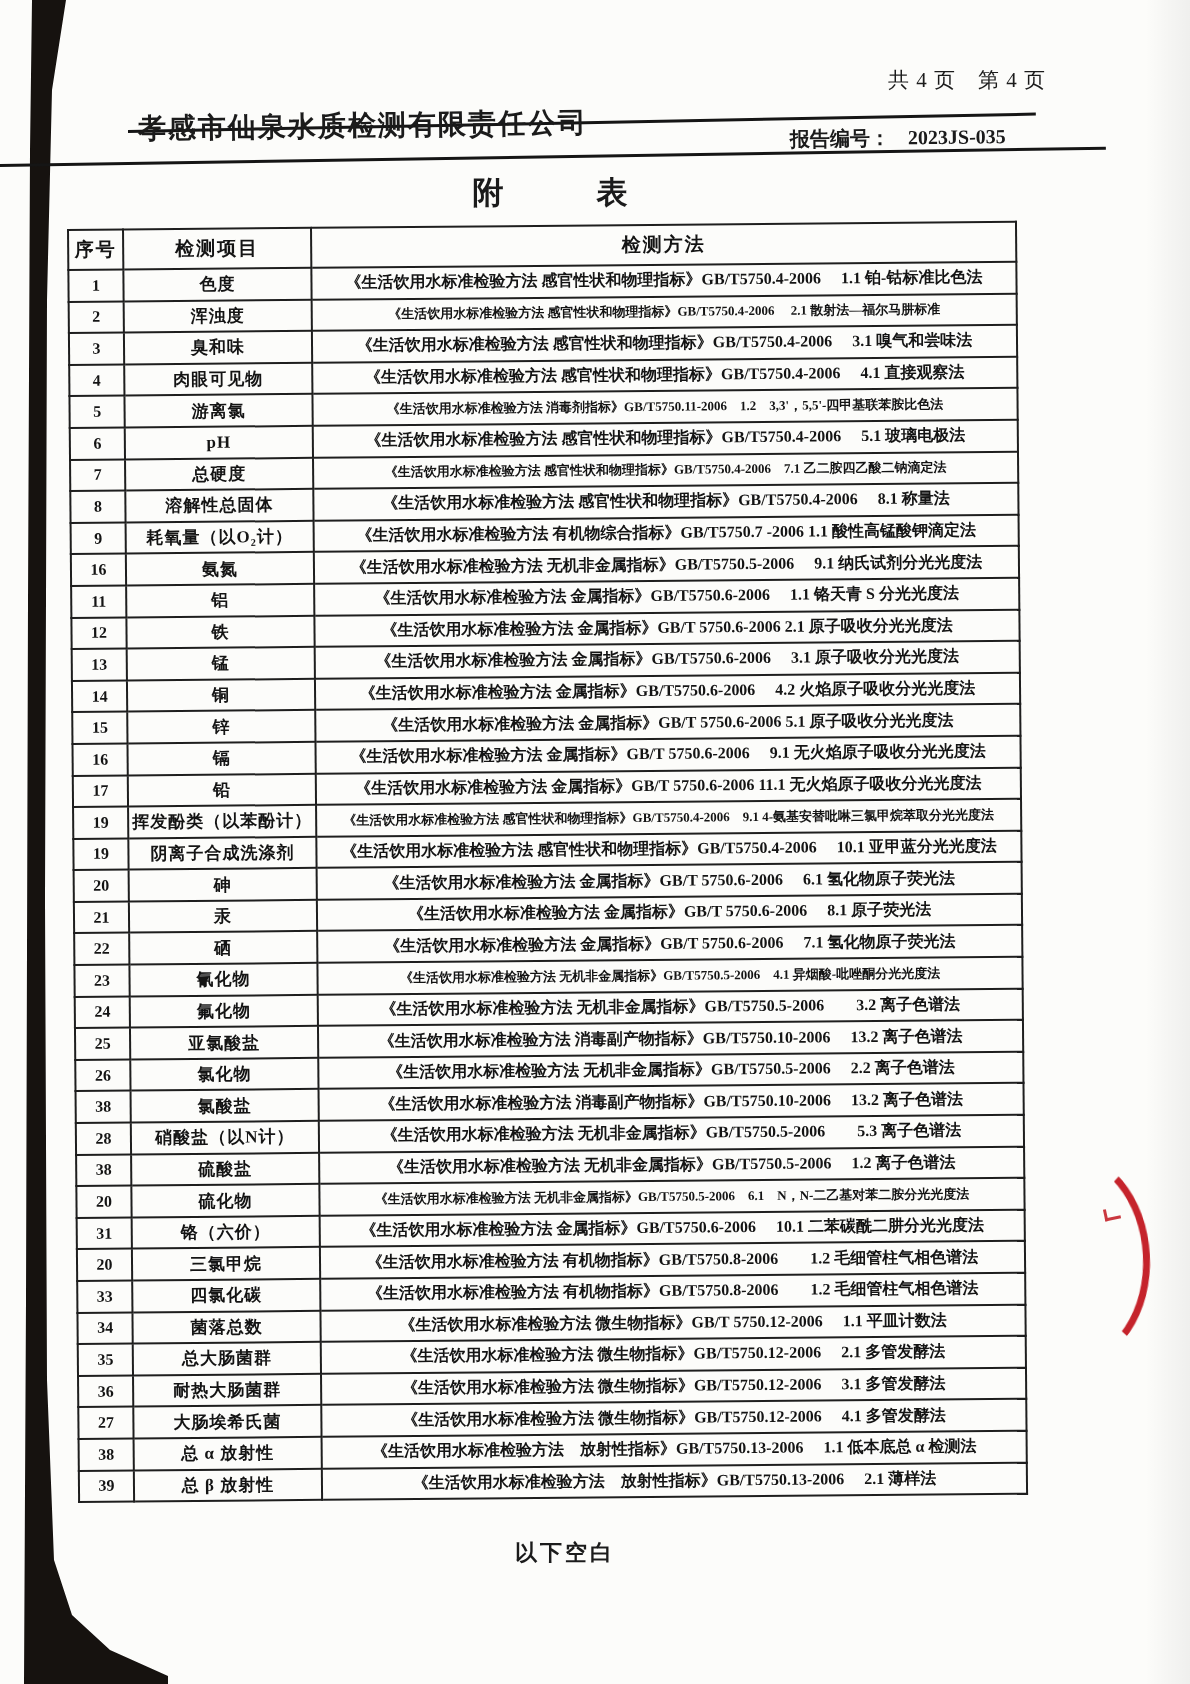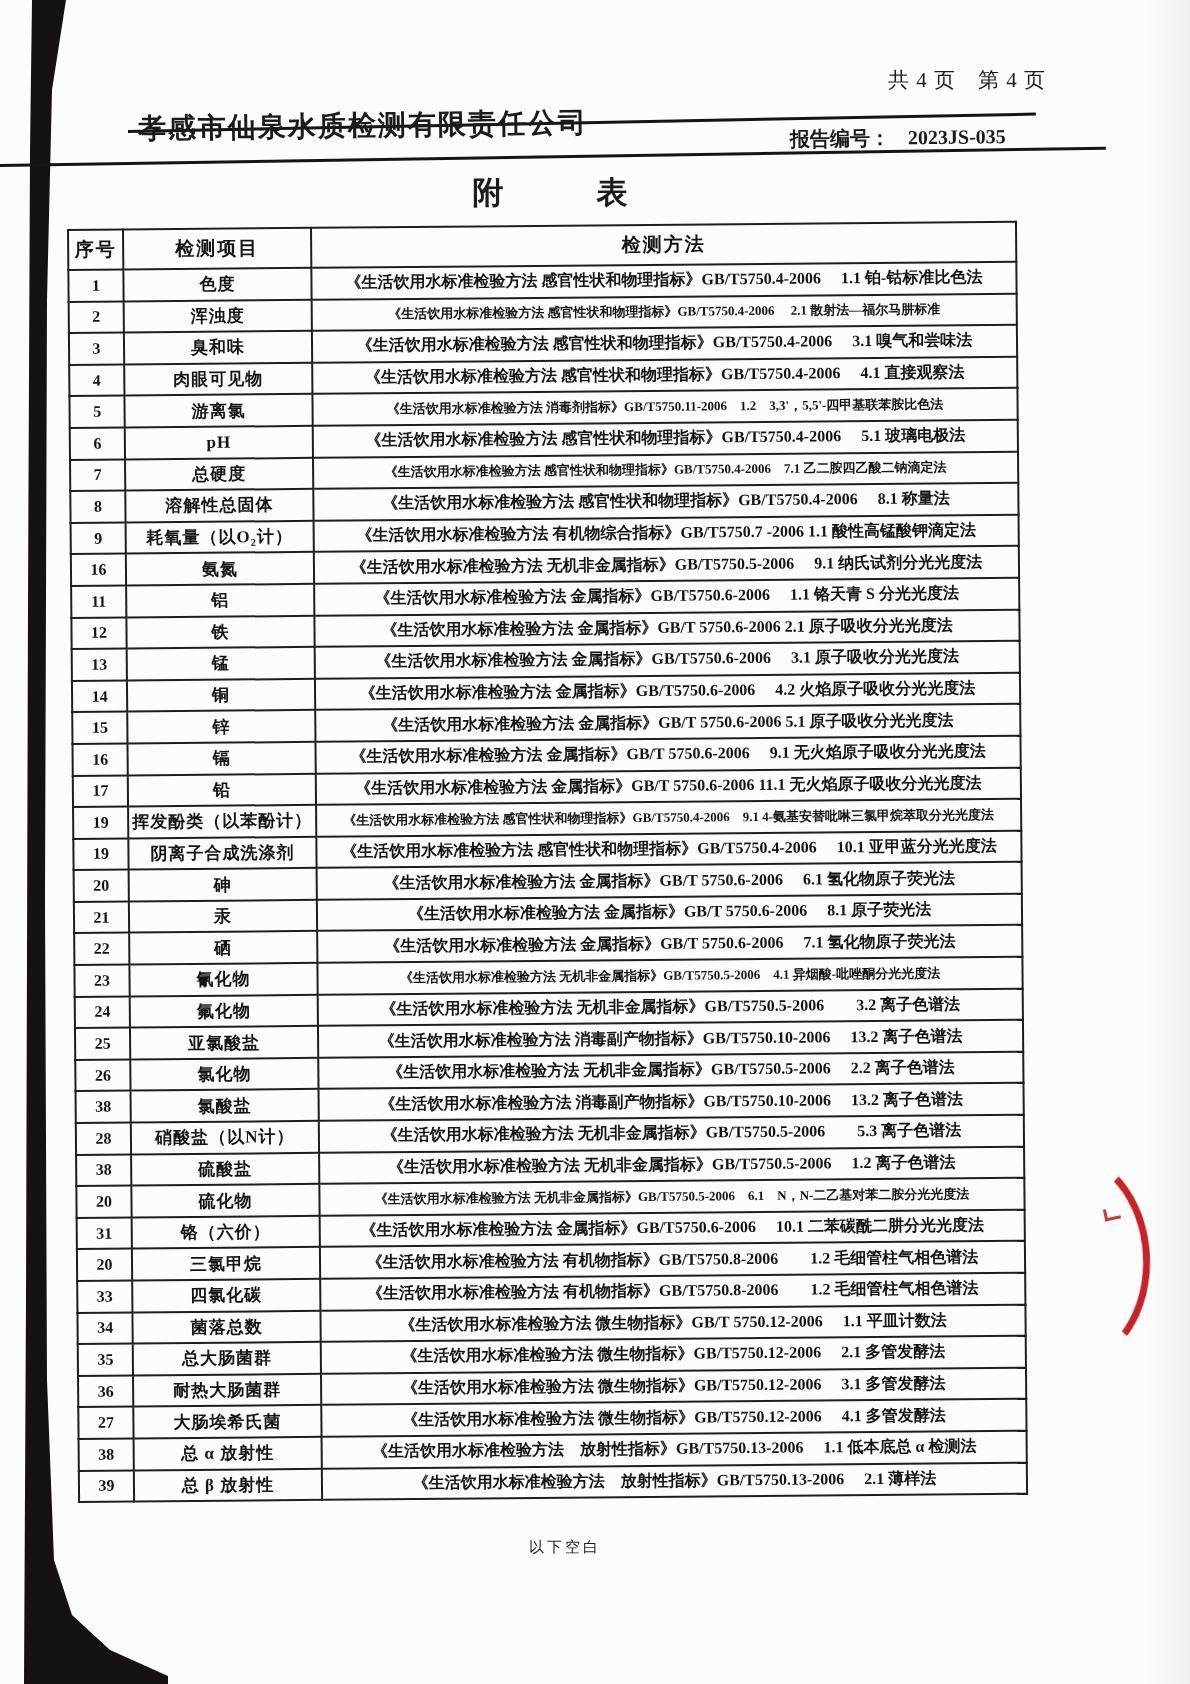--- a/index.html
+++ b/index.html
@@ -57,21 +57,21 @@
   col.w-item{width:188px;}
   col.w-method{width:705px;}
   tr.head-row th{height:38px;font-size:19px;letter-spacing:2px;}
   tr.data-row td{height:29.6px;text-align:center;}
   td.c-no{font-size:16px;}
   td.c-item{font-size:17px;letter-spacing:1px;}
   td.c-method{font-size:16px;letter-spacing:0;white-space:nowrap;}
   td.c-method.small{font-size:13px;}
   .footer-note{
     position:absolute;left:0;top:1538px;width:1130px;text-align:center;
-    font-size:15px;font-weight:normal;letter-spacing:3px;
+    font-size:22px;font-weight:bold;letter-spacing:3px;
   }
   
   .stamp-arc{
     position:absolute;left:988px;top:1152px;width:148px;height:200px;
     border:7px solid transparent;border-right-color:var(--stamp-red,#c5232b);
     border-radius:50%;transform:rotate(-3deg);
     filter:blur(0.4px);
   }
   .stamp-tick{
     position:absolute;left:1104px;top:1208px;width:13px;height:9px;

